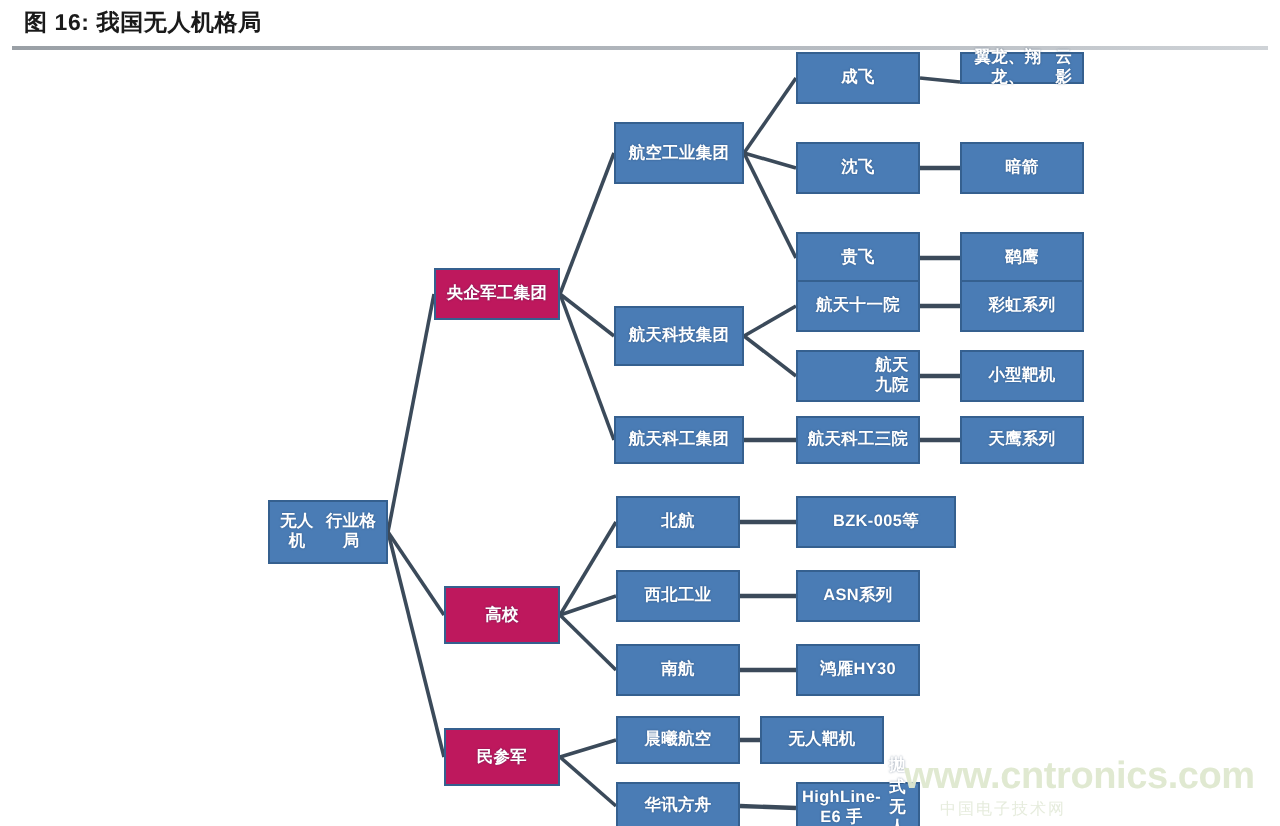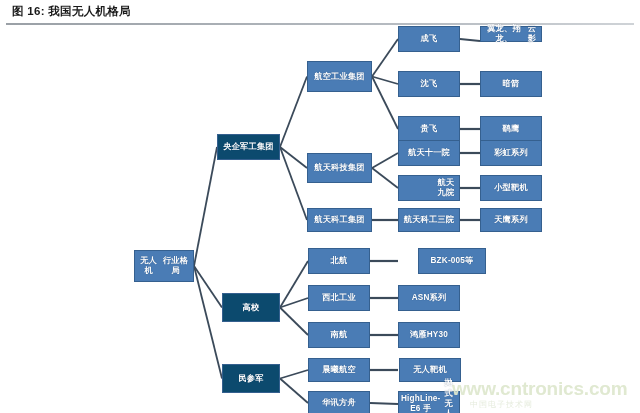--- a/index.html
+++ b/index.html
@@ -70,21 +70,21 @@
     letter-spacing: 0.2px;
     display: flex;
     align-items: center;
     justify-content: center;
     text-align: center;
     padding: 1px 2px;
     z-index: 3;
     text-shadow: 0 0 1px rgba(20,45,80,.5);
   }
   .node.root    { background: #4a7cb5; }
-  .node.l1      { background: #0c4a6e; }
+  .node.l1      { background: #be185d; }
   .node.l2      { background: #4a7cb5; }
   .node.l3      { background: #4a7cb5; }
   .node.l4      { background: #4a7cb5; }
   .node .lbl { display: block; }
 
   
   .node.two-line { line-height: 1.25; }
 
   
   #watermark {
@@ -220,30 +220,30 @@
       </div>
       <div class="node l4" style="left: 480px; top: 114px; width: 62px; height: 26px;">
         <span class="lbl">彩虹系列</span>
       </div>
       <div class="node l4" style="left: 480px; top: 149px; width: 62px; height: 26px;">
         <span class="lbl">小型靶机</span>
       </div>
       <div class="node l4" style="left: 480px; top: 182px; width: 62px; height: 24px;">
         <span class="lbl">天鹰系列</span>
       </div>
-      <div class="node l4" style="left: 418px; top: 222px; width: 68px; height: 26px;">
+      <div class="node l4" style="left: 398px; top: 222px; width: 80px; height: 26px;">
         <span class="lbl">BZK-005等</span>
       </div>
       <div class="node l4" style="left: 398px; top: 259px; width: 62px; height: 26px;">
         <span class="lbl">ASN系列</span>
       </div>
       <div class="node l4" style="left: 398px; top: 296px; width: 62px; height: 26px;">
         <span class="lbl">鸿雁HY30</span>
       </div>
-      <div class="node l4" style="left: 399px; top: 332px; width: 62px; height: 24px;">
+      <div class="node l4" style="left: 380px; top: 332px; width: 62px; height: 24px;">
         <span class="lbl">无人靶机</span>
       </div>
       <div class="node l4 two-line" style="left: 398px; top: 365px; width: 62px; height: 26px;">
         <span class="lbl">HighLine-E6 手</span>
         <br>
         <span class="lbl">抛式无人机</span>
       </div>
     </div>
 </div>
 

